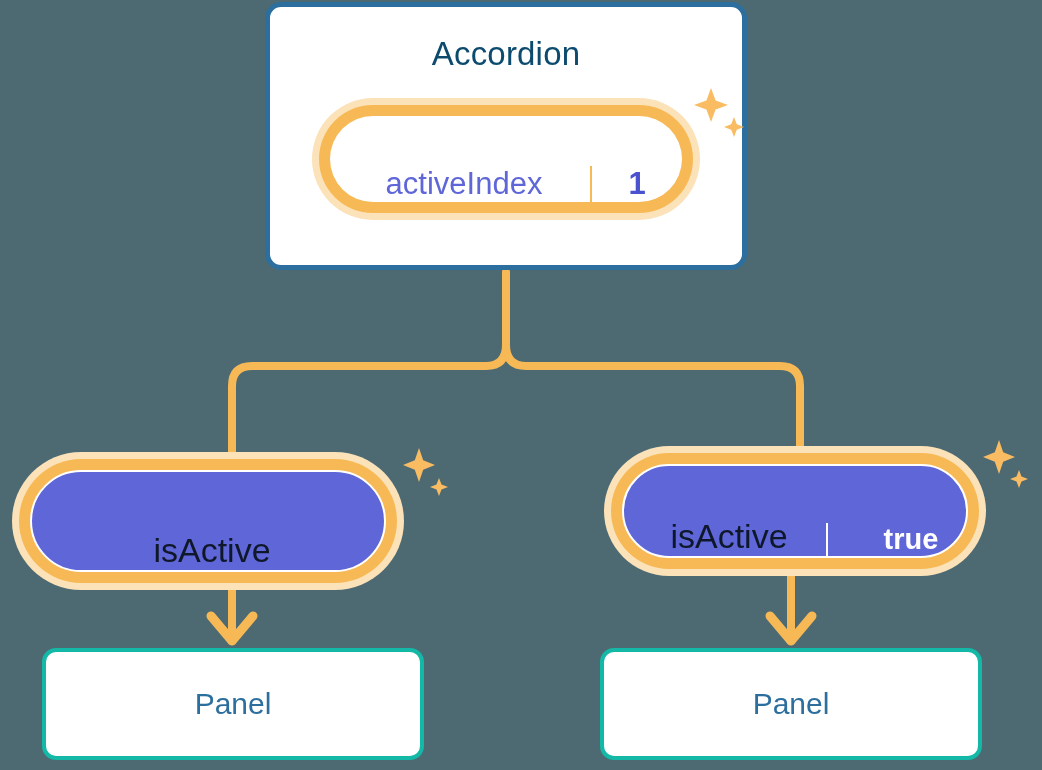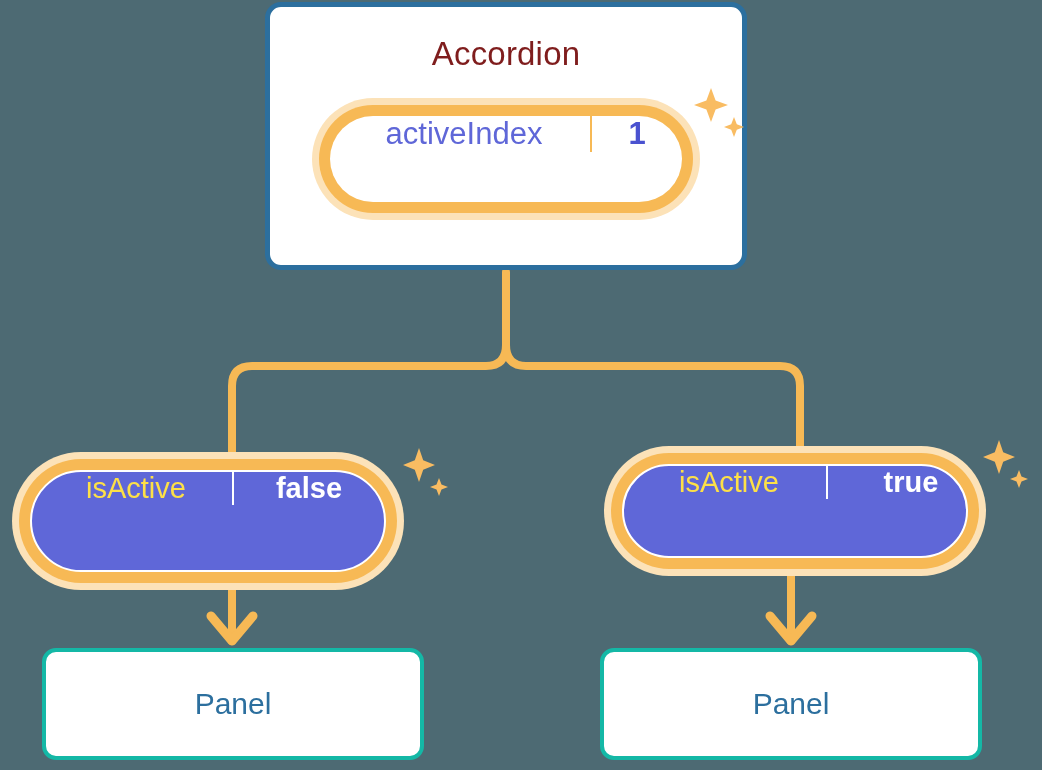--- a/index.html
+++ b/index.html
@@ -44,21 +44,21 @@
     top: 2px;
     width: 482px;
     height: 268px;
   }
   .card-title {
     position: absolute;
     left: 0;
     right: 0;
     top: 28px;
     text-align: center;
-    color: #7f1d1d;
+    color: #0c4a6e;
     font-size: 33px;
     font-weight: 400;
     letter-spacing: 0.2px;
   }
 
   
   .pill-wrap {
     position: absolute;
     box-sizing: border-box;
   }
@@ -78,21 +78,21 @@
     border-radius: 999px;
     background: #f7b955;
   }
   
   .pill-body {
     position: absolute;
     left: 18px; top: 18px;
     right: 18px; bottom: 18px;
     border-radius: 999px;
     display: flex;
-    align-items: flex-start;
+    align-items: flex-end;
     overflow: hidden;
   }
   .pill-body.hollow { background: #ffffff; }
   .pill-body.filled {
     background: #5f67d8;
     border: 2px solid #ffffff;
     box-sizing: border-box;
   }
 
   .pill-key, .pill-val {
@@ -114,22 +114,22 @@
   #pill-active-index .pill-val {
     color: #4a52d0;
     font-size: 31px;
     font-weight: bold;
     width: 92px;
     border-left: 2px solid #f7b955;
   }
 
   
   .pill-filled .pill-key {
-    color: #fde047;
-    font-size: 29px;
+    color: #0f172a;
+    font-size: 34px;
     padding: 0 18px 0 26px;
   }
   .pill-filled .pill-val {
     color: #ffffff;
     font-size: 29px;
     font-weight: bold;
     border-left: 2px solid #ffffff;
   }
 
   #pill-active-index { left: 312px; top: 98px; width: 388px; height: 122px; }
@@ -210,21 +210,20 @@
       <path d="M20 4 L24.6 16.4 L37 21 L24.6 25.6 L20 38 L15.4 25.6 L3 21 L15.4 16.4 Z" fill="#f9bc62"></path>
       <path d="M43 33 L45.8 40.2 L53 43 L45.8 45.8 L43 53 L40.2 45.8 L33 43 L40.2 40.2 Z" fill="#f9bc62"></path>
     </svg>
   </div>
 
   <div class="pill-wrap pill-filled" id="pill-is-active-left">
     <div class="pill-halo"></div>
     <div class="pill-ring"></div>
     <div class="pill-body filled">
       <div class="pill-key">isActive</div>
-      <div class="pill-val">false</div>
     </div>
   </div>
 
   <div class="sparkle" style="left:398px; top:440px;">
     <svg width="58" height="60" viewBox="0 0 58 60">
       <path d="M21 8 L25.2 20.2 L37 25 L25.2 29.8 L21 42 L16.8 29.8 L5 25 L16.8 20.2 Z" fill="#f9bc62"></path>
       <path d="M41 38 L43.5 44.5 L50 47 L43.5 49.5 L41 56 L38.5 49.5 L32 47 L38.5 44.5 Z" fill="#f9bc62"></path>
     </svg>
   </div>
 

